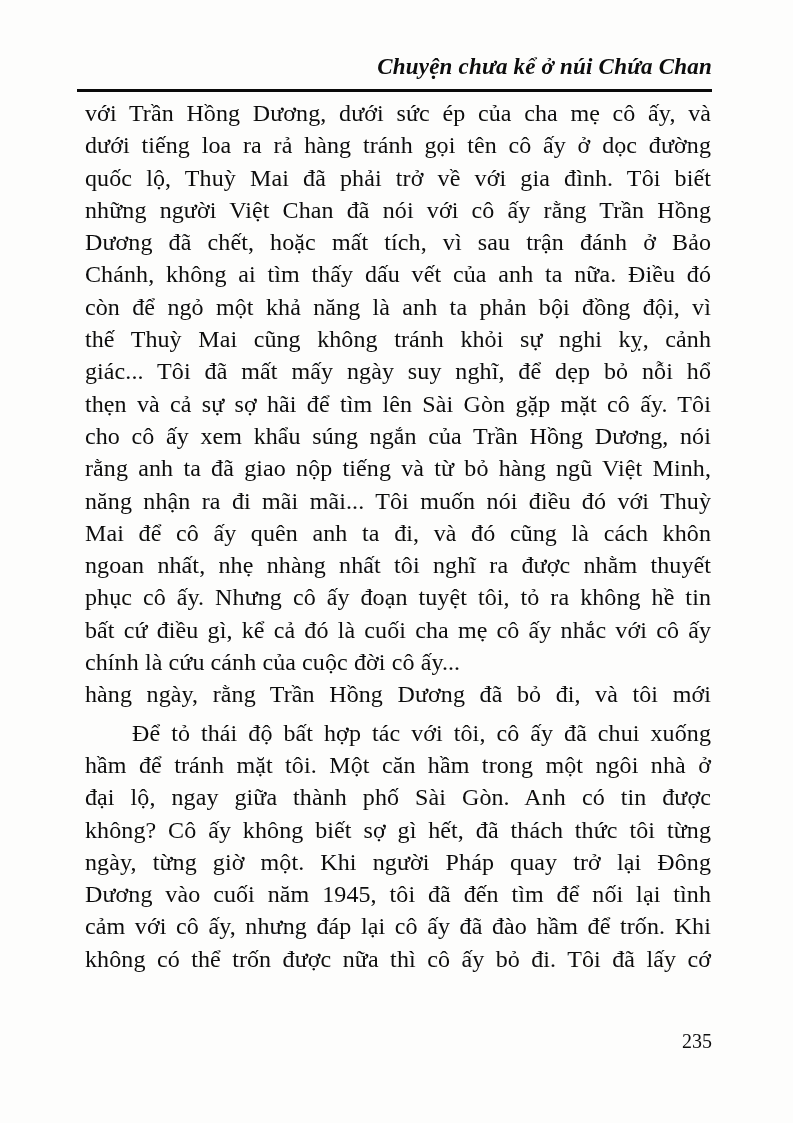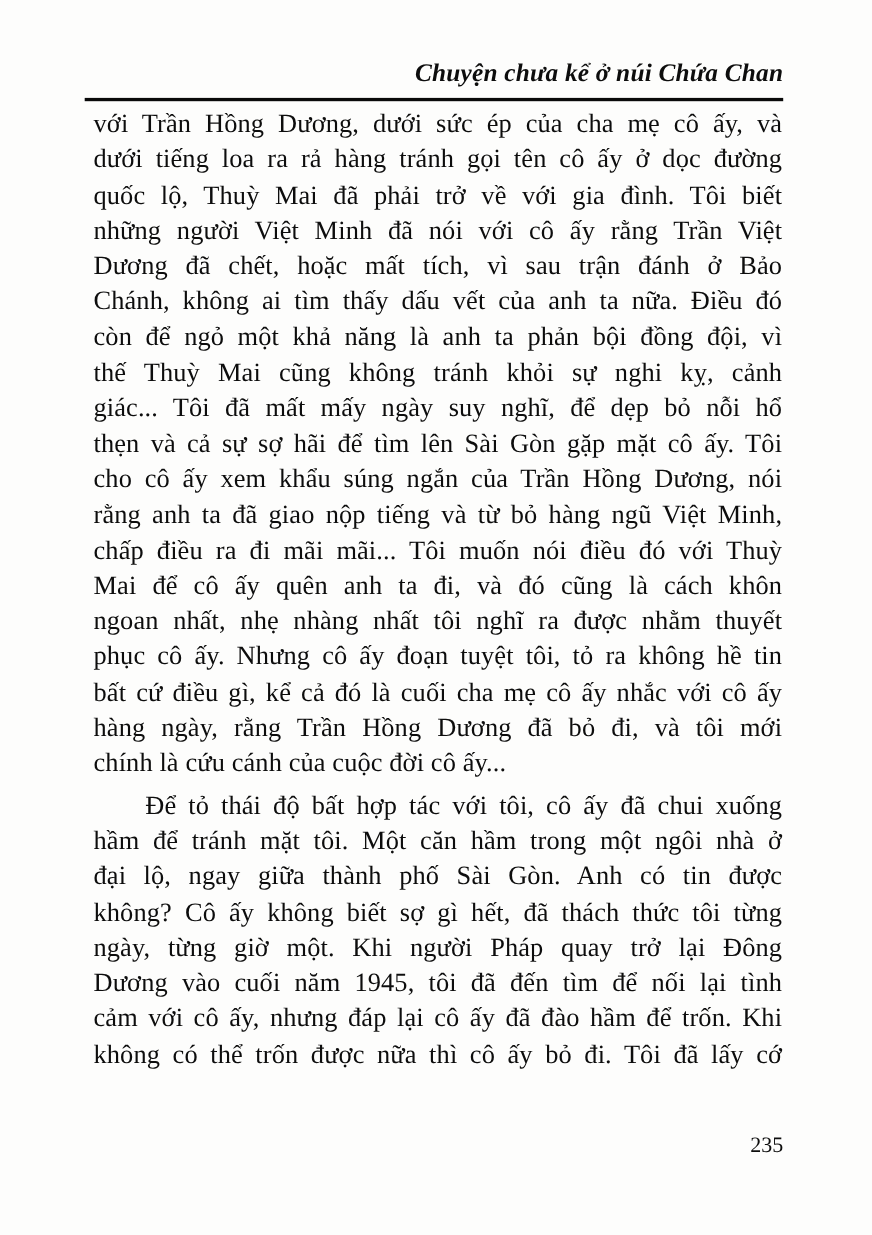--- a/index.html
+++ b/index.html
@@ -78,36 +78,36 @@
 <div class="page">
   <div class="running-header">
     <span>Chuyện chưa kể ở núi Chứa Chan</span>
   </div>
   <div class="header-rule"></div>
   <div class="page-body">
       <div class="paragraph">
         <div class="text-line">với Trần Hồng Dương, dưới sức ép của cha mẹ cô ấy, và</div>
         <div class="text-line">dưới tiếng loa ra rả hàng tránh gọi tên cô ấy ở dọc đường</div>
         <div class="text-line">quốc lộ, Thuỳ Mai đã phải trở về với gia đình. Tôi biết</div>
-        <div class="text-line">những người Việt Minh đã nói với cô ấy rằng Trần Việt</div>
+        <div class="text-line">những người Việt Chan đã nói với cô ấy rằng Trần Hồng</div>
         <div class="text-line">Dương đã chết, hoặc mất tích, vì sau trận đánh ở Bảo</div>
         <div class="text-line">Chánh, không ai tìm thấy dấu vết của anh ta nữa. Điều đó</div>
         <div class="text-line">còn để ngỏ một khả năng là anh ta phản bội đồng đội, vì</div>
         <div class="text-line">thế Thuỳ Mai cũng không tránh khỏi sự nghi kỵ, cảnh</div>
         <div class="text-line">giác... Tôi đã mất mấy ngày suy nghĩ, để dẹp bỏ nỗi hổ</div>
         <div class="text-line">thẹn và cả sự sợ hãi để tìm lên Sài Gòn gặp mặt cô ấy. Tôi</div>
         <div class="text-line">cho cô ấy xem khẩu súng ngắn của Trần Hồng Dương, nói</div>
         <div class="text-line">rằng anh ta đã giao nộp tiếng và từ bỏ hàng ngũ Việt Minh,</div>
-        <div class="text-line">chấp điều ra đi mãi mãi... Tôi muốn nói điều đó với Thuỳ</div>
+        <div class="text-line">năng nhận ra đi mãi mãi... Tôi muốn nói điều đó với Thuỳ</div>
         <div class="text-line">Mai để cô ấy quên anh ta đi, và đó cũng là cách khôn</div>
         <div class="text-line">ngoan nhất, nhẹ nhàng nhất tôi nghĩ ra được nhằm thuyết</div>
         <div class="text-line">phục cô ấy. Nhưng cô ấy đoạn tuyệt tôi, tỏ ra không hề tin</div>
         <div class="text-line">bất cứ điều gì, kể cả đó là cuối cha mẹ cô ấy nhắc với cô ấy</div>
+        <div class="text-line last">chính là cứu cánh của cuộc đời cô ấy...</div>
         <div class="text-line">hàng ngày, rằng Trần Hồng Dương đã bỏ đi, và tôi mới</div>
-        <div class="text-line last">chính là cứu cánh của cuộc đời cô ấy...</div>
       </div>
       <div class="paragraph indented">
         <div class="text-line">Để tỏ thái độ bất hợp tác với tôi, cô ấy đã chui xuống</div>
         <div class="text-line">hầm để tránh mặt tôi. Một căn hầm trong một ngôi nhà ở</div>
         <div class="text-line">đại lộ, ngay giữa thành phố Sài Gòn. Anh có tin được</div>
         <div class="text-line">không? Cô ấy không biết sợ gì hết, đã thách thức tôi từng</div>
         <div class="text-line">ngày, từng giờ một. Khi người Pháp quay trở lại Đông</div>
         <div class="text-line">Dương vào cuối năm 1945, tôi đã đến tìm để nối lại tình</div>
         <div class="text-line">cảm với cô ấy, nhưng đáp lại cô ấy đã đào hầm để trốn. Khi</div>
         <div class="text-line">không có thể trốn được nữa thì cô ấy bỏ đi. Tôi đã lấy cớ</div>

